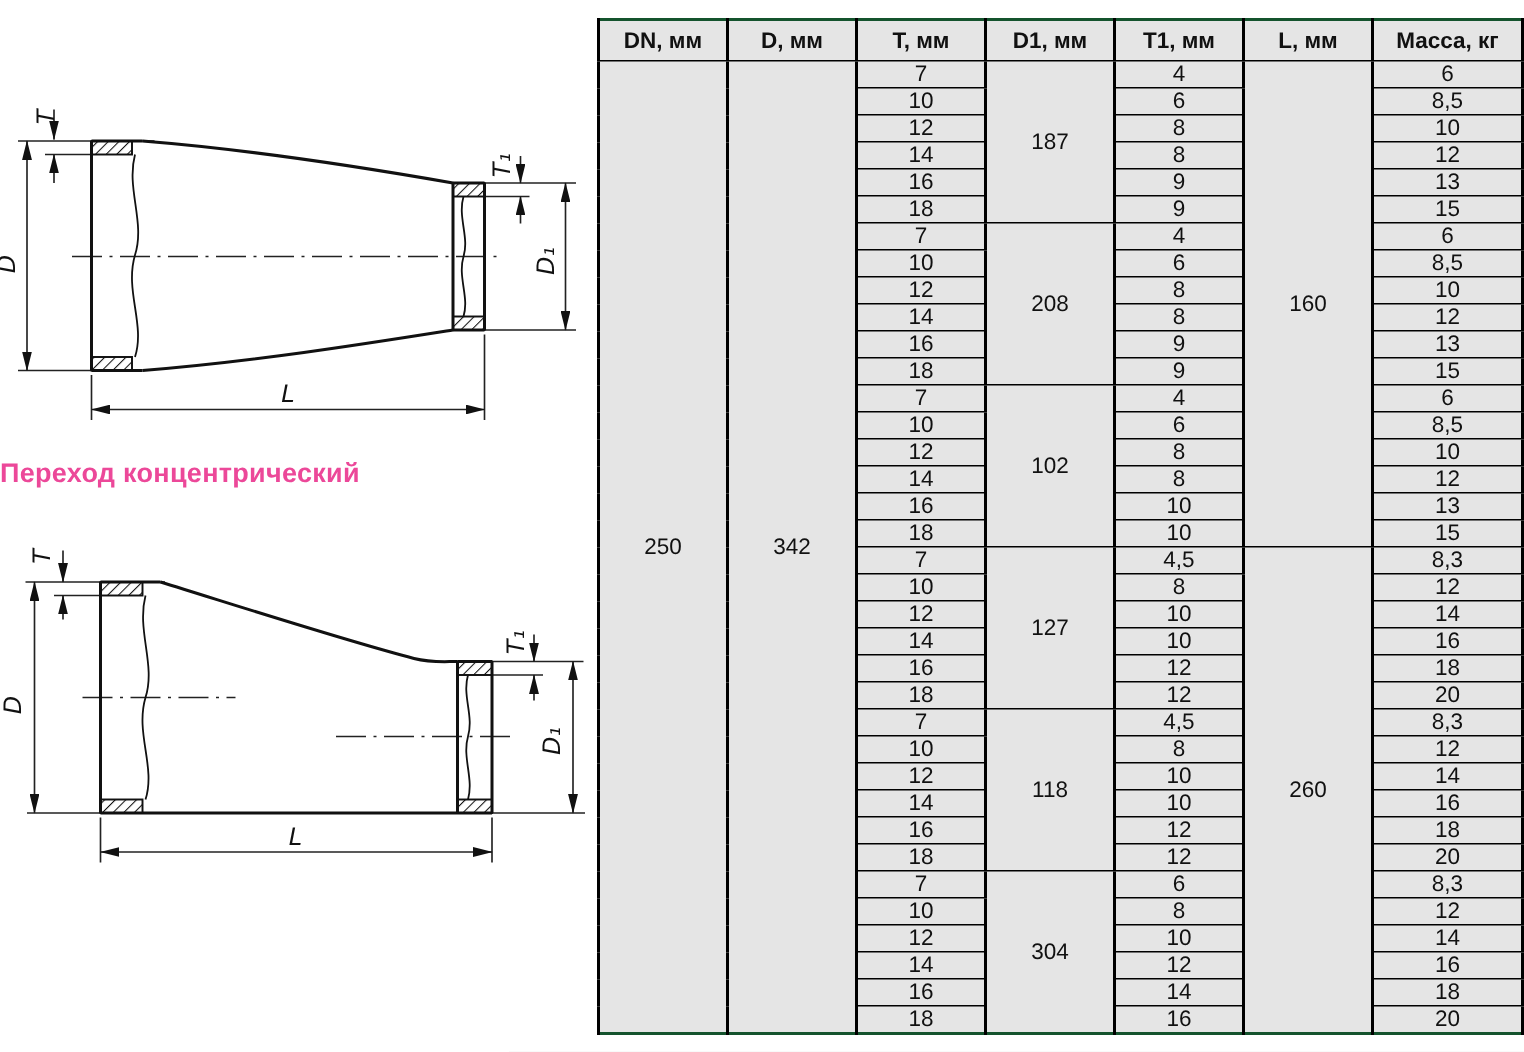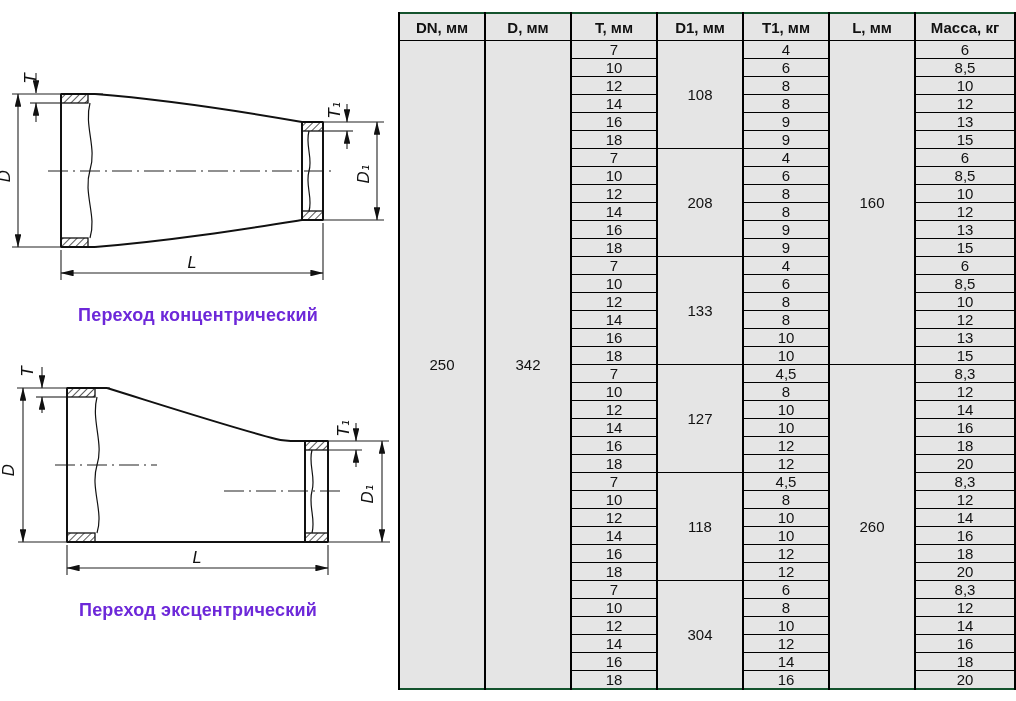--- a/index.html
+++ b/index.html
@@ -8,22 +8,22 @@
     font-family:"Liberation Sans", sans-serif;
   }
   .page { position:relative; width:1016px; height:701px; background:#fff; overflow:hidden; }
 
   
   .left-panel { position:absolute; left:0; top:0; width:398px; height:701px; }
   svg.drawing { position:absolute; left:0; display:block; }
   #svg-conc { top:60px; }
   #svg-ecc  { top:355px; }
   .caption {
-    position:absolute; left:0; width:396px; text-align:center;
-    font-size:18px; font-weight:600; color:#6d28d9; letter-spacing:.2px;
+    position:absolute; left:0; width:396px; 
+    font-size:18px; font-weight:600; color:#ec4899; letter-spacing:.2px;
   }
   #cap-conc { top:305px; }
   #cap-ecc  { top:600px; }
 
   
   .obj   { stroke:#111; stroke-width:2;   fill:none; }
   .dim   { stroke:#222; stroke-width:1.1; fill:none; }
   .wavy  { stroke:#111; stroke-width:1.2; fill:none; }
   .cline { stroke:#222; stroke-width:1.1; fill:none; stroke-dasharray:20 5 2 5; }
   .flange{ fill:url(#hatch); stroke:#111; stroke-width:1.3; }
@@ -149,21 +149,20 @@
         <path class="wavy" d="M312 95 C308 109 316 122 312 136 C308 150 316 164 312 178"></path>
       </g>
 
       <text class="dimlbl" x="33" y="16" transform="rotate(-90 33 16)">T</text>
       <text class="dimlbl" x="14" y="115" transform="rotate(-90 14 115)">D</text>
       <text class="dimlbl" x="349" y="73" transform="rotate(-90 349 73)">T₁</text>
       <text class="dimlbl" x="373" y="139" transform="rotate(-90 373 139)">D₁</text>
       <text class="dimlbl" x="197" y="208">L</text>
     </svg>
 
-    <div class="caption" id="cap-ecc">Переход эксцентрический</div>
   </div>
 
   <table class="spec">
     <colgroup>
       <col style="width:86px">
         <col style="width:86px">
         <col style="width:86px">
       <col style="width:86px">
         <col style="width:86px">
         <col style="width:86px">
@@ -178,21 +177,21 @@
           <th>T1, мм</th>
           <th>L, мм</th>
           <th>Масса, кг</th>
         </tr>
     </thead>
     <tbody>
         <tr>
           <td rowspan="36">250</td>
           <td rowspan="36">342</td>
           <td>7</td>
-          <td rowspan="6">108</td>
+          <td rowspan="6">187</td>
           <td>4</td>
           <td rowspan="18">160</td>
           <td>6</td>
         </tr>
         <tr>
           <td>10</td>
           <td>6</td>
           <td>8,5</td>
         </tr>
         <tr>
@@ -241,21 +240,21 @@
           <td>9</td>
           <td>13</td>
         </tr>
         <tr>
           <td>18</td>
           <td>9</td>
           <td>15</td>
         </tr>
         <tr>
           <td>7</td>
-          <td rowspan="6">133</td>
+          <td rowspan="6">102</td>
           <td>4</td>
           <td>6</td>
         </tr>
         <tr>
           <td>10</td>
           <td>6</td>
           <td>8,5</td>
         </tr>
         <tr>
           <td>12</td>

